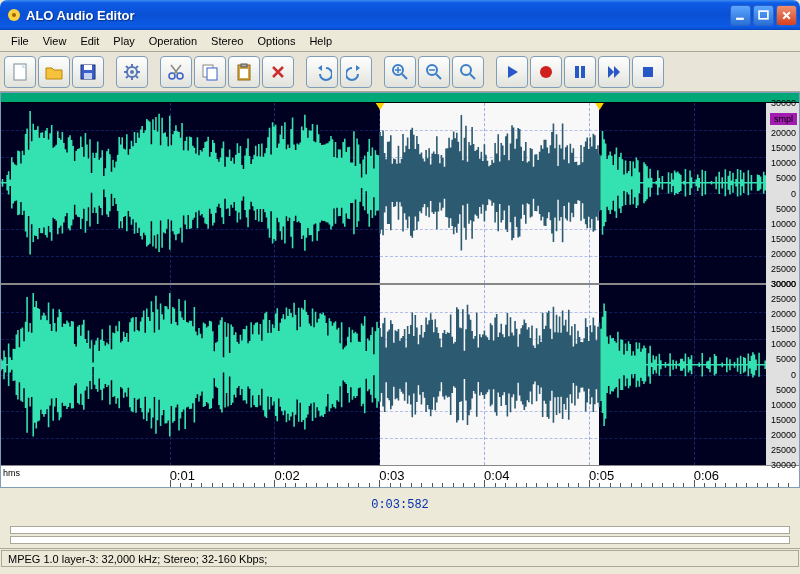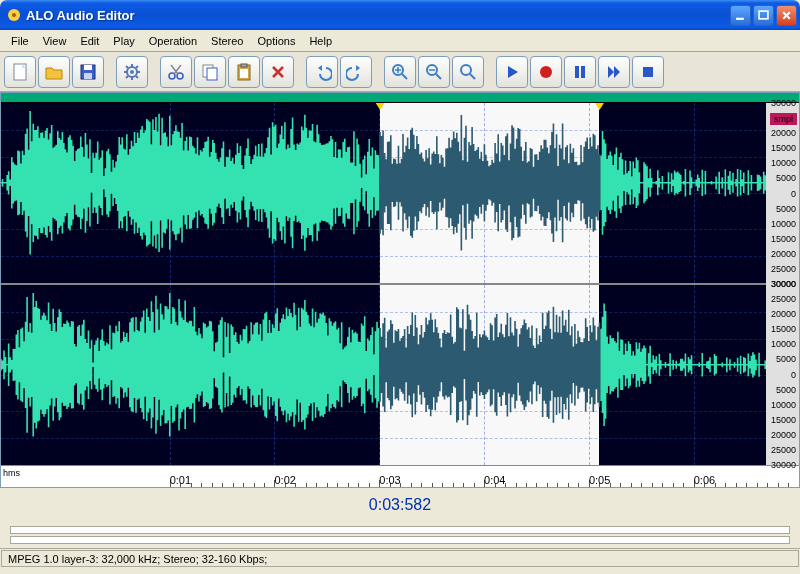--- a/index.html
+++ b/index.html
@@ -12,39 +12,39 @@
 .winbtn.close { background: linear-gradient(to bottom, #f09070, #d64020); }
 .winbtn svg { width: 11px; height: 11px; }
 .menubar { height: 22px; background: #ece9d8; display: flex; align-items: center; padding: 0 4px; border-bottom: 1px solid #aca899; }
 .menu-item { padding: 2px 7px; cursor: default; }
 .toolbar { height: 40px; background: #e8e5d8; display: flex; align-items: center; padding: 2px 4px; gap: 0; border-bottom: 1px solid #aca899; }
 .tbtn { width: 32px; height: 32px; border: 1px solid #7f9db9; border-radius: 4px; background: linear-gradient(to bottom, #fefefe, #e3e3dd); display: flex; align-items: center; justify-content: center; cursor: pointer; margin-right: 2px; }
 .tgap { width: 10px; }
 .tbtn svg { width: 20px; height: 20px; }
 .editor { position: relative; height: 396px; background: #000020; display: flex; flex-direction: column; border: 1px solid #7f9db9; }
 .overview { height: 10px; background: #00a878; border-bottom: 1px solid #000; position: relative; }
-.ruler-label { position: absolute; right: 2px; top: 10px; font-size: 9px; color: #000; background: #be185d; padding: 1px 4px; z-index: 5; }
+.ruler-label { position: absolute; right: 2px; top: 10px; font-size: 9px; color: #000; background: #a21caf; padding: 1px 4px; z-index: 5; }
 .channels { flex: 1; display: flex; flex-direction: column; position: relative; }
 .yaxis { position: absolute; right: 0; top: 0; width: 32px; height: 100%; background: #e0e0e0; z-index: 4; padding-left: 33px; }
 .ytick { position: absolute; right: 3px; font-size: 9px; color: #000; transform: translateY(-50%); }
 .channel { flex: 1; position: relative; border-bottom: 2px solid #888; overflow: hidden; }
 .channel:last-child { border-bottom: none; }
 .selection { position: absolute; top: 0; bottom: 0; background: #f8f8f8; z-index: 1; }
 .grid { position: absolute; inset: 0; z-index: 2; }
 .gv { position: absolute; top: 0; bottom: 0; border-left: 1px dashed #3355cc; opacity: .45; }
 .gh { position: absolute; left: 0; right: 32px; border-top: 1px dashed #3355cc; opacity: .35; }
 .wave { position: absolute; inset: 0; z-index: 3; }
 .handle { position: absolute; top: -1px; width: 10px; height: 8px; z-index: 6; cursor: ew-resize; }
 .handle::before { content: ""; position: absolute; inset: 0; background: #ffd000; clip-path: polygon(0 0, 100% 0, 50% 100%); }
 .timeruler { height: 22px; background: #ffffff; position: relative; border-top: 1px solid #888; }
-.ttick { position: absolute; top: 8px; font-size: 11px; color: #000; }
+.ttick { position: absolute; top: 2px; font-size: 13px; color: #000; }
 .tlabel { position: absolute; left: 2px; top: 2px; font-size: 9px; color: #000; }
 .ttickline { position: absolute; top: 14px; bottom: 0; border-left: 1px solid #555; }
 .poswrap { height: 34px; display: flex; align-items: center; justify-content: center; background: #ece9d8; }
-.pos { color: #0030b0; font-size: 16px; font-family: Liberation Sans, sans-serif; }
+.pos { color: #0030b0; font-size: 12px; font-family: Liberation Mono, monospace; }
 .sliders { height: 26px; background: #ece9d8; padding: 2px 10px; }
 .slidertrack { height: 8px; border: 1px solid #aca899; background: #fff; margin: 2px 0; position: relative; }
 .statusbar { height: 20px; background: #ece9d8; border-top: 1px solid #aca899; display: flex; align-items: center; font-size: 11px; }
 .statuscell { border: 1px solid #aca899; padding: 1px 6px; margin: 1px; height: 17px; line-height: 14px; }
 .statuscell.file { width: 400px; }
 .statuscell.info { flex: 1; }
 </style>
 </head>
 <body>
 

